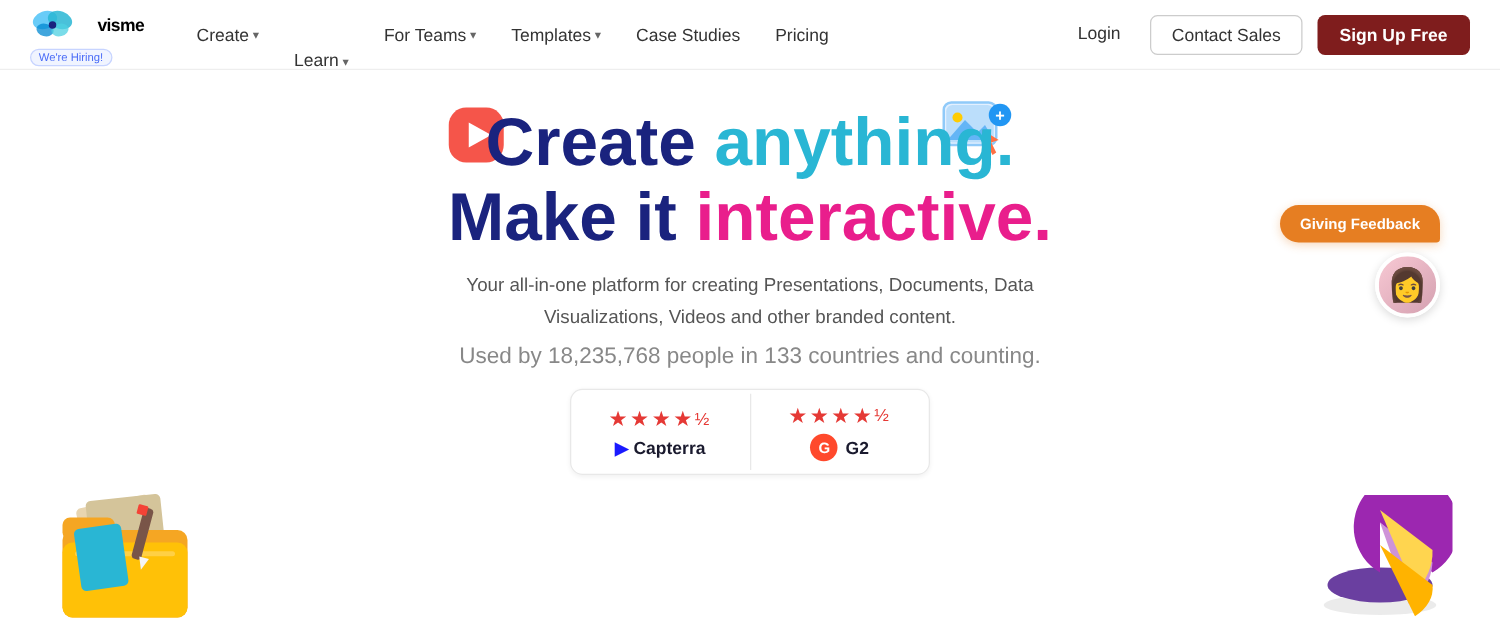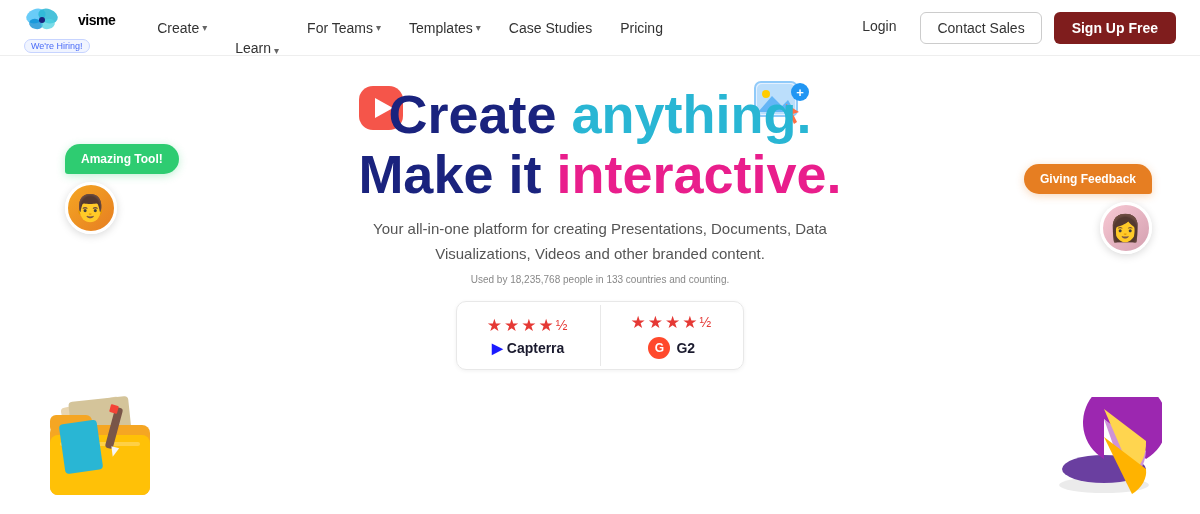--- a/index.html
+++ b/index.html
@@ -73,26 +73,20 @@
       <circle cx="14" cy="20" r="4" fill="#ffcc02"></circle>
       <polygon points="6,38 20,22 30,32 36,26 43,38" fill="#64b5f6"></polygon>
 
       <polygon points="34,30 34,46 38,42 42,50 45,48 41,40 47,38" fill="#ff7043"></polygon>
 
       <circle cx="48" cy="18" r="9" fill="#2196f3"></circle>
       <text x="48" y="23" text-anchor="middle" fill="white" font-size="13" font-weight="900">+</text>
     </svg>
   </div>
 
-  <div style="position:absolute;left:65px;top:88px;display:flex;flex-direction:column;align-items:flex-start;gap:8px;">
-    <div style="background:#2ecc71;color:#fff;font-size:12px;font-weight:700;padding:8px 16px;border-radius:20px;border-bottom-left-radius:4px;white-space:nowrap;box-shadow:0 2px 8px rgba(46,204,113,0.3);">Amazing Tool!</div>
-    <div style="width:52px;height:52px;border-radius:50%;overflow:hidden;border:3px solid #fff;box-shadow:0 2px 8px rgba(0,0,0,0.15);background:linear-gradient(135deg,#f5a623,#e67e22);display:flex;align-items:center;justify-content:center;font-size:26px;">
-      👨
-    </div>
-  </div>
 
   <div style="position:absolute;right:48px;top:108px;display:flex;flex-direction:column;align-items:flex-end;gap:8px;">
     <div style="background:#e67e22;color:#fff;font-size:12px;font-weight:700;padding:8px 16px;border-radius:20px;border-bottom-right-radius:4px;white-space:nowrap;box-shadow:0 2px 8px rgba(230,126,34,0.3);">Giving Feedback</div>
     <div style="width:52px;height:52px;border-radius:50%;overflow:hidden;border:3px solid #fff;box-shadow:0 2px 8px rgba(0,0,0,0.15);background:linear-gradient(135deg,#f8c9d4,#d4a0b0);display:flex;align-items:center;justify-content:center;font-size:26px;">
       👩
     </div>
   </div>
 
   <div style="position:absolute;left:40px;bottom:8px;">
     <svg width="135" height="115" viewBox="0 0 135 115">
@@ -138,21 +132,21 @@
     <span style="display:block;font-size:54px;font-weight:900;color:#1a237e;">
       Create <span style="color:#29b6d4;">anything.</span>
     </span>
     <span style="display:block;font-size:54px;font-weight:900;color:#1a237e;">
       Make it <span style="color:#e91e8c;">interactive.</span>
     </span>
   </h1>
 
   <p style="font-size:15px;color:#555;text-align:center;line-height:1.65;max-width:490px;margin-bottom:8px;z-index:2;">Your all-in-one platform for creating Presentations, Documents, Data Visualizations, Videos and other branded content.</p>
 
-  <p style="font-size:10px;color:#888;text-align:left;margin-bottom:16px;z-index:2;">Used by 18,235,768 people in 133 countries and counting.</p>
+  <p style="font-size:18px;color:#888;text-align:left;margin-bottom:16px;z-index:2;">Used by 18,235,768 people in 133 countries and counting.</p>
 
   <div style="display:flex;align-items:center;border:1px solid #e8e8e8;border-radius:10px;overflow:hidden;z-index:2;box-shadow:0 1px 4px rgba(0,0,0,0.06);">
 
     <div style="display:flex;flex-direction:column;align-items:center;gap:4px;padding:10px 30px;border-right:1px solid #e8e8e8;">
       <div style="color:#e53935;font-size:17px;letter-spacing:2px;">
         ★★★★<span style="font-size:14px;position:relative;top:-1px;">½</span>
       </div>
       <div style="display:flex;align-items:center;gap:4px;font-size:14px;font-weight:700;color:#1a1a2e;">
         <span style="color:#1a1aff;font-size:14px;">▶</span>
         <span>Capterra</span>

